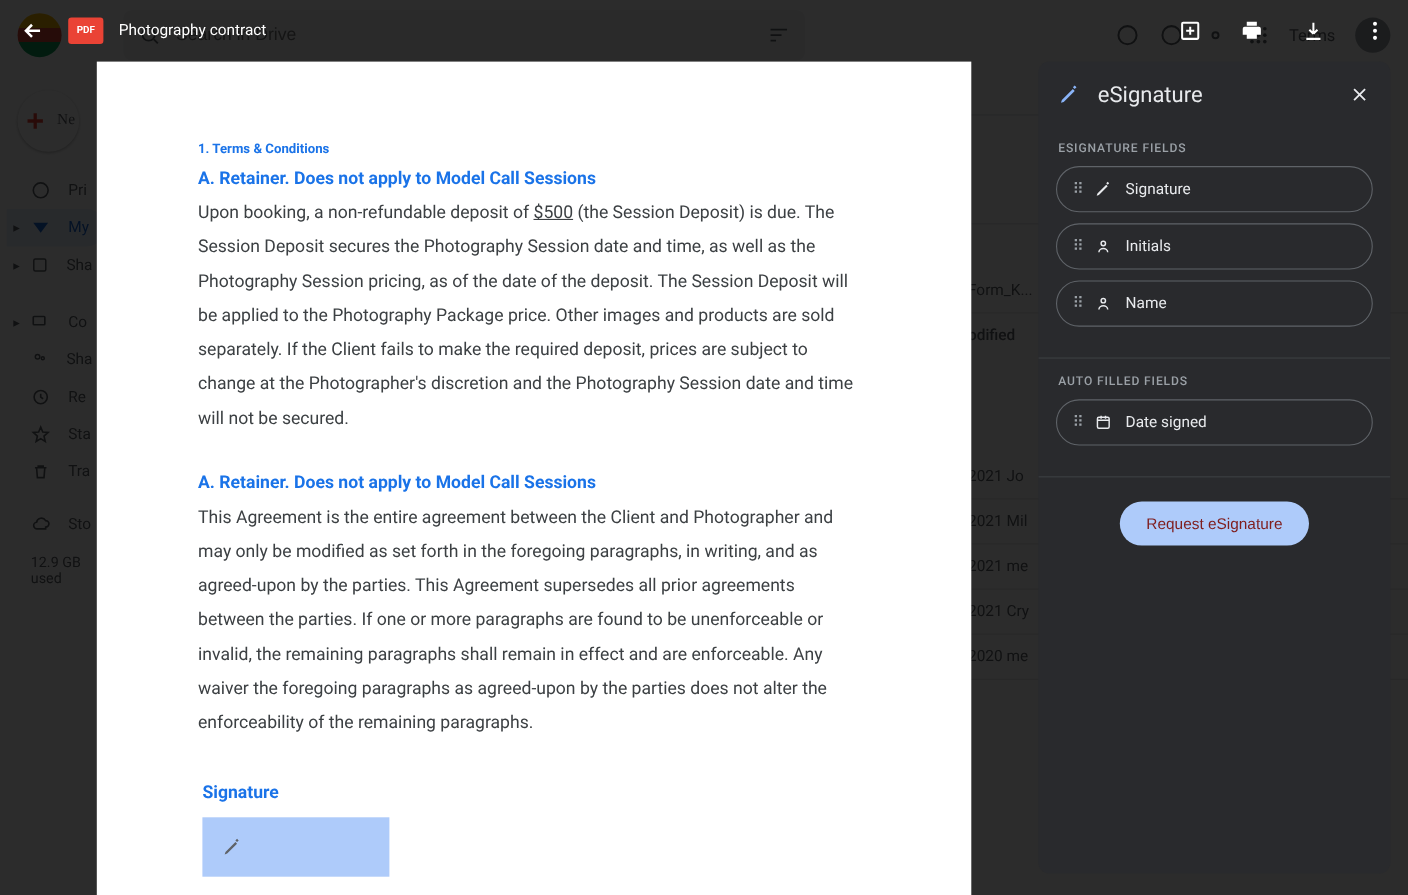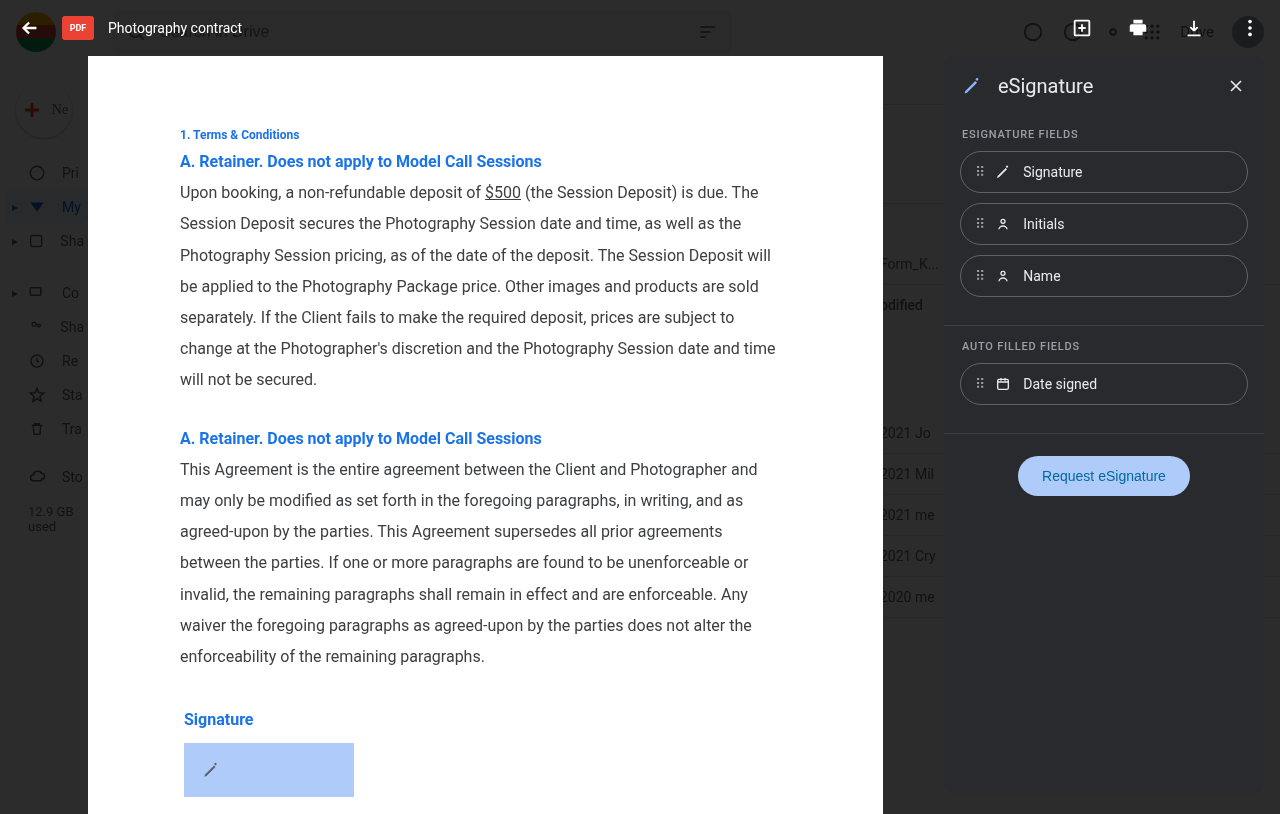--- a/index.html
+++ b/index.html
@@ -314,21 +314,21 @@
       background: #3c4043;
       margin: 2px 0 0 0;
     }
     .esign-action {
       padding: 22px 16px;
       display: flex;
       justify-content: center;
     }
     .request-btn {
       background: #aecbfa;
-      color: #0369a1;
+      color: #7f1d1d;
       border: none;
       border-radius: 22px;
       padding: 12px 24px;
       font-size: 14px;
       font-weight: 500;
       cursor: pointer;
     }
 
     svg { display: block; }
   </style>
@@ -362,21 +362,21 @@
           <circle cx="5" cy="5" r="2"></circle>
           <circle cx="12" cy="5" r="2"></circle>
           <circle cx="19" cy="5" r="2"></circle>
           <circle cx="5" cy="12" r="2"></circle>
           <circle cx="12" cy="12" r="2"></circle>
           <circle cx="19" cy="12" r="2"></circle>
           <circle cx="5" cy="19" r="2"></circle>
           <circle cx="12" cy="19" r="2"></circle>
           <circle cx="19" cy="19" r="2"></circle>
         </svg>
-      <span>Drive</span>
+      <span>Terms</span>
       <div style="width:32px;height:32px;border-radius:50%;background:#9aa0a6"></div>
     </div>
   </div>
   <div class="drive-sidebar">
     <div class="drive-new-btn">
       <span style="position:relative;display:flex;align-items:center;gap:8px">
         <svg width="24" height="24" viewBox="0 0 24 24">
             <path d="M12 5v14M5 12h14" stroke="#ea4335" stroke-width="3"></path>
           </svg>
         <span>Ne</span>

